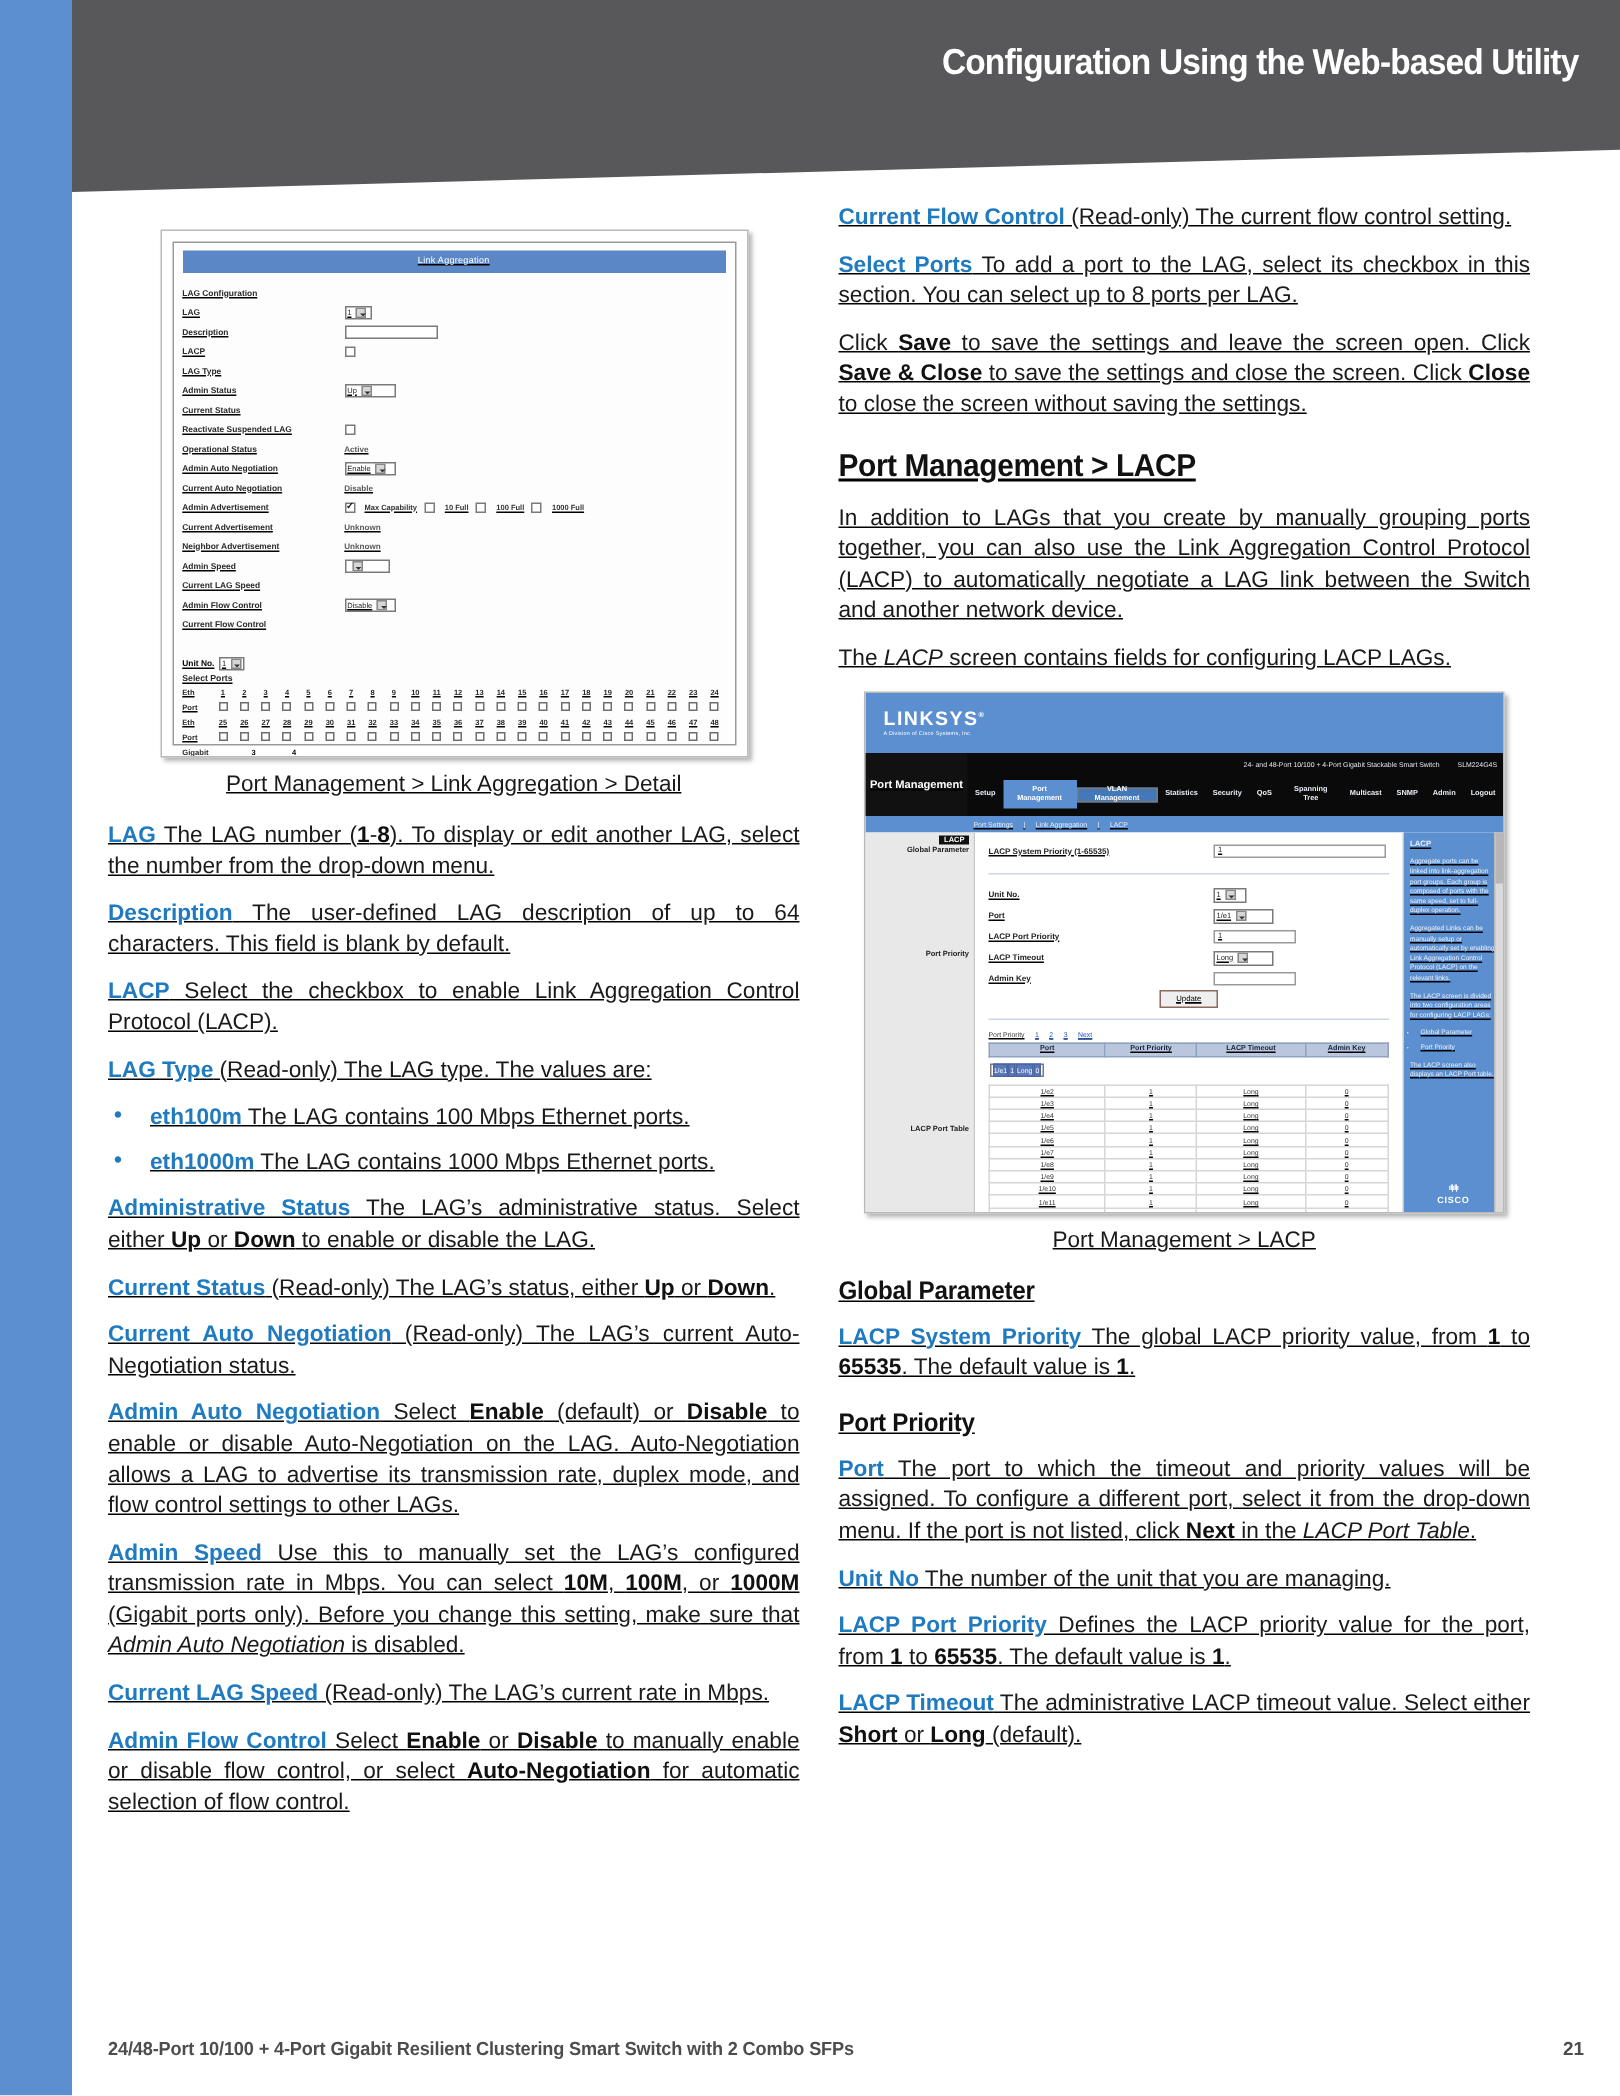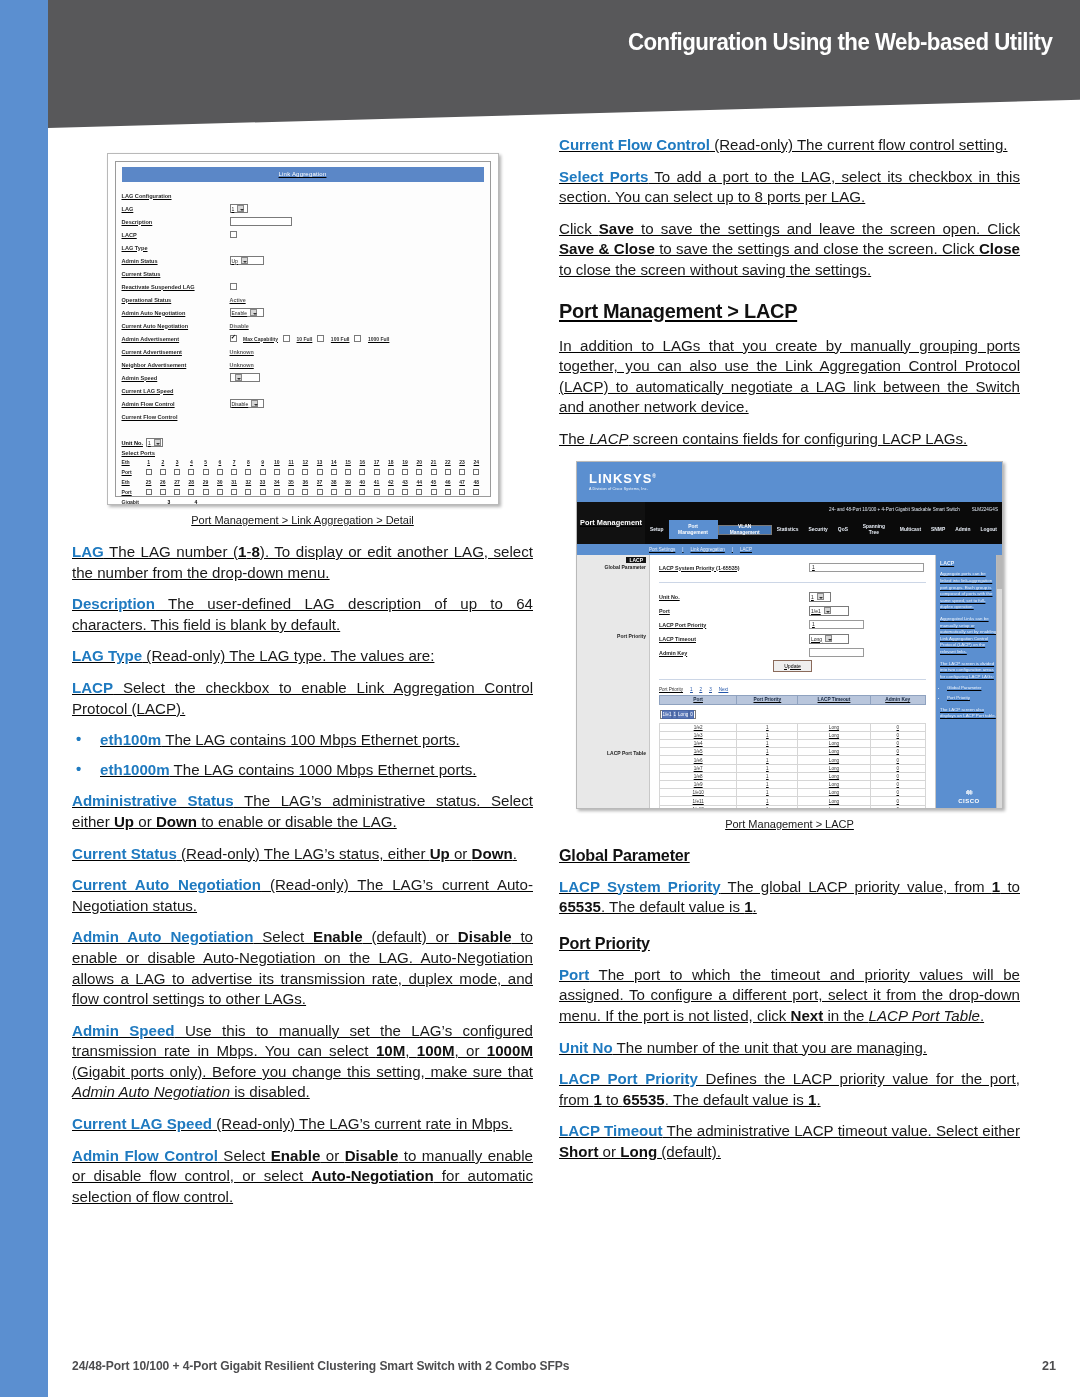--- a/index.html
+++ b/index.html
@@ -99,21 +99,21 @@
     color:#111;
     letter-spacing:-0.2px;
     transform: scaleX(0.95);
     transform-origin: left center;
   }
 
   
   .figure { margin:0 0 6px 0; }
   .fig-caption {
     text-align:center;
-    font-size:11px;
+    font-size:15px;
     color:#1a1a1a;
     margin:9px 0 16px 0;
   }
 
   
   .shot1 {
     width:392px; height:352px; margin:18px auto 0 auto;
     background:#ffffff;
     border:1px solid #b9b9b9;
     box-shadow:2px 2px 3px rgba(0,0,0,0.30);
@@ -510,22 +510,22 @@
             </div>
 
         </div>
       </div>
       <div class="fig-caption">Port Management &gt; Link Aggregation &gt; Detail</div>
     </div>
 
     <div id="left-paras">
         <p class="body"><span class="term">LAG</span><span> The LAG number (</span><span class="bold">1</span><span>-</span><span class="bold">8</span><span>). To display or edit another LAG, select the number from the drop-down menu.</span></p>
         <p class="body"><span class="term">Description</span><span> The user-defined LAG description of up to 64 characters. This field is blank by default.</span></p>
+        <p class="body"><span class="term">LACP</span><span> Select the checkbox to enable Link Aggregation Control Protocol (LACP).</span></p>
         <p class="body"><span class="term">LAG Type</span><span>  (Read-only) The LAG type. The values are:</span></p>
-        <p class="body"><span class="term">LACP</span><span> Select the checkbox to enable Link Aggregation Control Protocol (LACP).</span></p>
       </div>
     <ul class="bullets" id="left-bullets">
         <li><span class="term">eth100m</span><span>  The LAG contains 100 Mbps Ethernet ports.</span></li>
         <li><span class="term">eth1000m</span><span>  The LAG contains 1000 Mbps Ethernet ports.</span></li>
       </ul>
     <div id="left-paras2">
         <p class="body"><span class="term">Administrative Status</span><span> The LAG’s administrative status. Select either </span><span class="bold">Up</span><span> or </span><span class="bold">Down</span><span> to enable or disable the LAG.</span></p>
         <p class="body"><span class="term">Current Status</span><span>  (Read-only) The LAG’s status, either </span><span class="bold">Up</span><span> or </span><span class="bold">Down</span><span>.</span></p>
         <p class="body"><span class="term">Current Auto Negotiation</span><span>  (Read-only) The LAG’s current Auto-Negotiation status.</span></p>
         <p class="body"><span class="term">Admin Auto Negotiation</span><span> Select </span><span class="bold">Enable</span><span> (default) or </span><span class="bold">Disable</span><span> to enable or disable Auto-Negotiation on the LAG. Auto-Negotiation allows a LAG to advertise its transmission rate, duplex mode, and flow control settings to other LAGs.</span></p>

